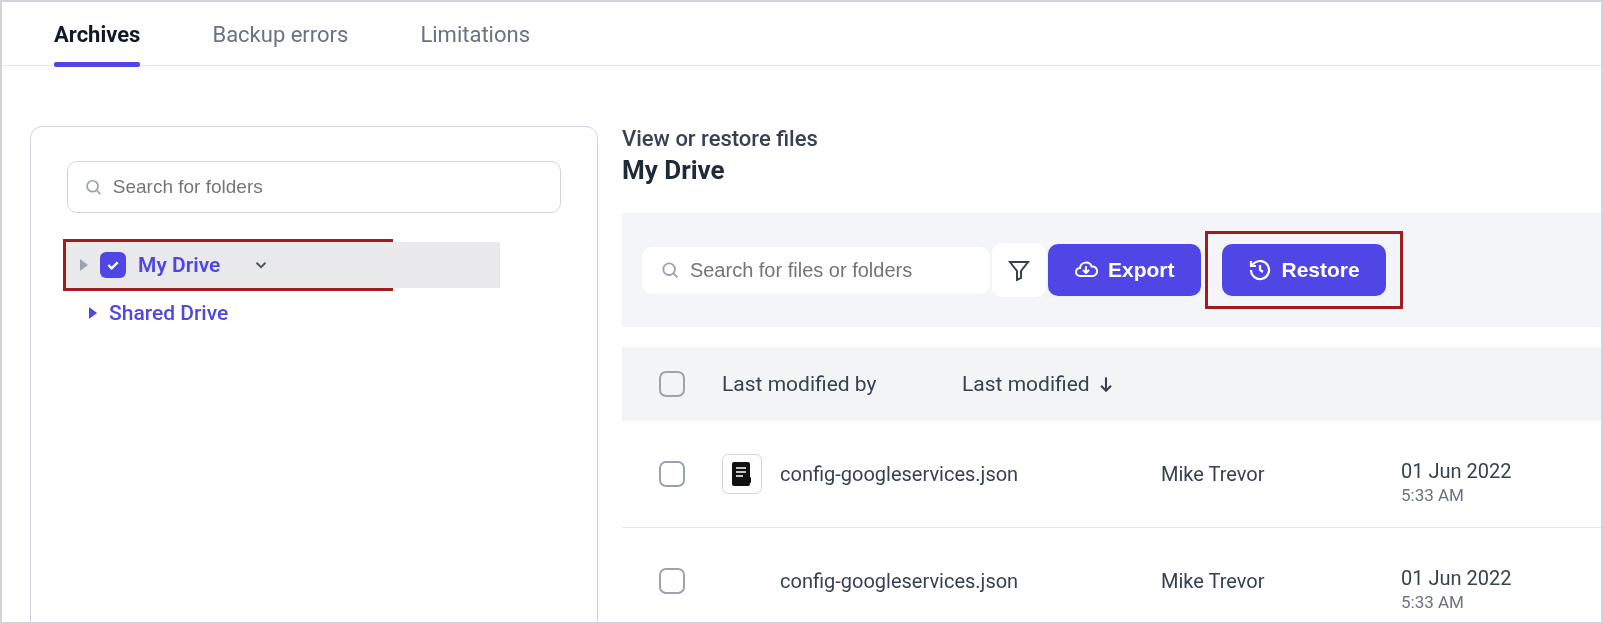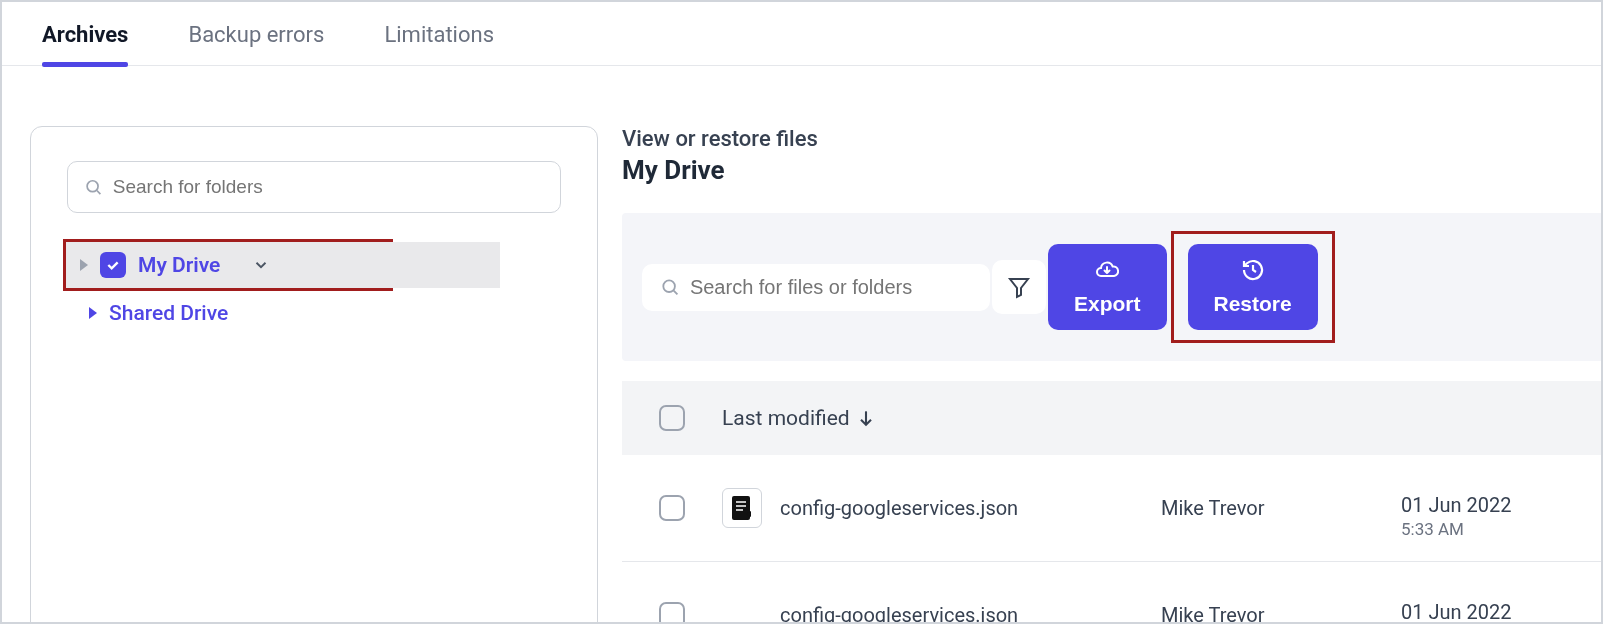--- a/index.html
+++ b/index.html
@@ -17,20 +17,21 @@
     gap: 60px;
     padding: 20px 40px 0 40px;
     border-bottom: 1px solid #e5e7eb;
   }
   .tab {
     font-size: 22px;
     color: #6b7280;
     padding-bottom: 18px;
     cursor: pointer;
     position: relative;
+    margin-left: 12px;
   }
   .tab.active {
     color: #111827;
     font-weight: 700;
   }
   .tab.active::after {
     content: "";
     position: absolute;
     left: 0; right: 0;
     bottom: -2px;
@@ -166,21 +167,20 @@
     align-items: center;
     gap: 10px;
     background: #4f46e5;
     color: #fff;
     font-size: 21px;
     font-weight: 600;
     padding: 14px 26px;
     border-radius: 10px;
     cursor: pointer;
     border: none;
-    flex-direction: column;
   }
   .highlight-box-2 {
     border: 3px solid #a11d1d;
     padding: 10px 14px;
     display: flex;
     align-items: center;
     margin-left: 2px;
   }
   .table {
     margin-top: 20px;
@@ -297,20 +297,21 @@
           <span>Restore</span>
         </button>
       </div>
     </div>
 
     <div class="table">
       <div class="table-header">
         <div class="col-check">
             <div class="chk"></div>
           </div>
+        <div class="col-modby">Last modified by</div>
         <div class="col-mod">
           <span>Last modified</span>
           <svg width="20" height="20" viewBox="0 0 24 24" fill="none" stroke="#374151" stroke-width="2.5">
               <line x1="12" y1="4" x2="12" y2="20"></line>
               <polyline points="6 14 12 20 18 14"></polyline>
             </svg>
         </div>
       </div>
 
       <div class="table-row">

